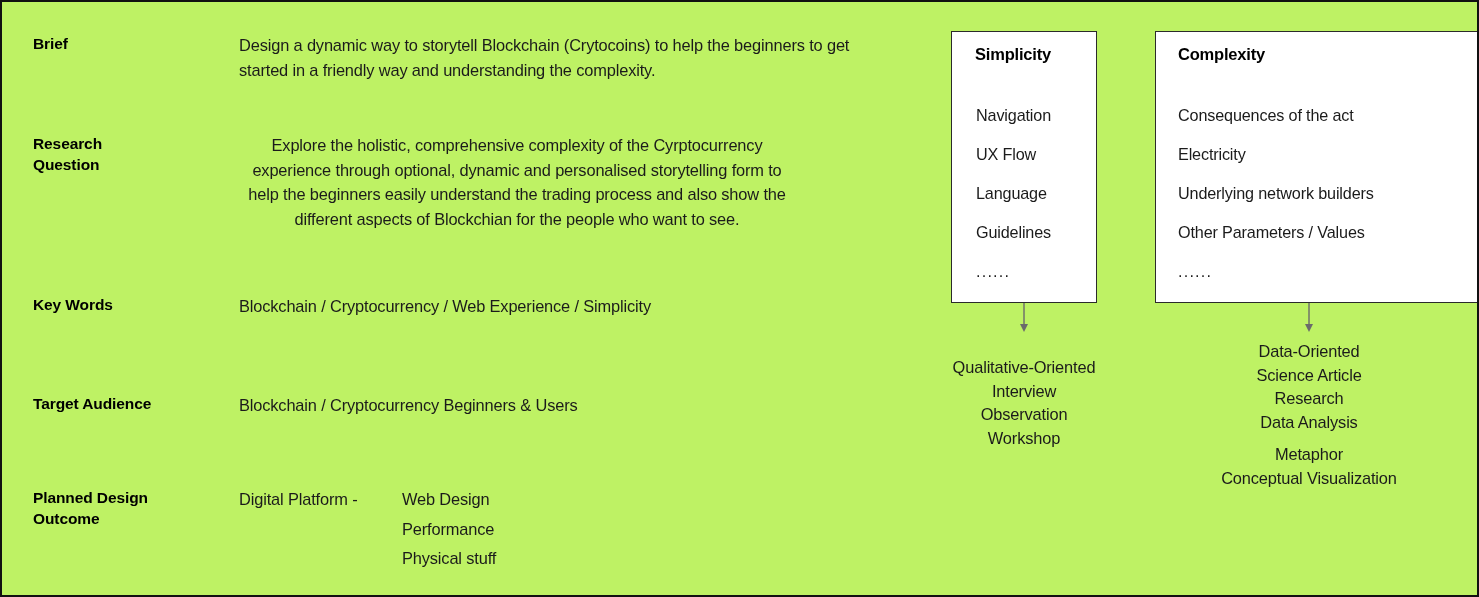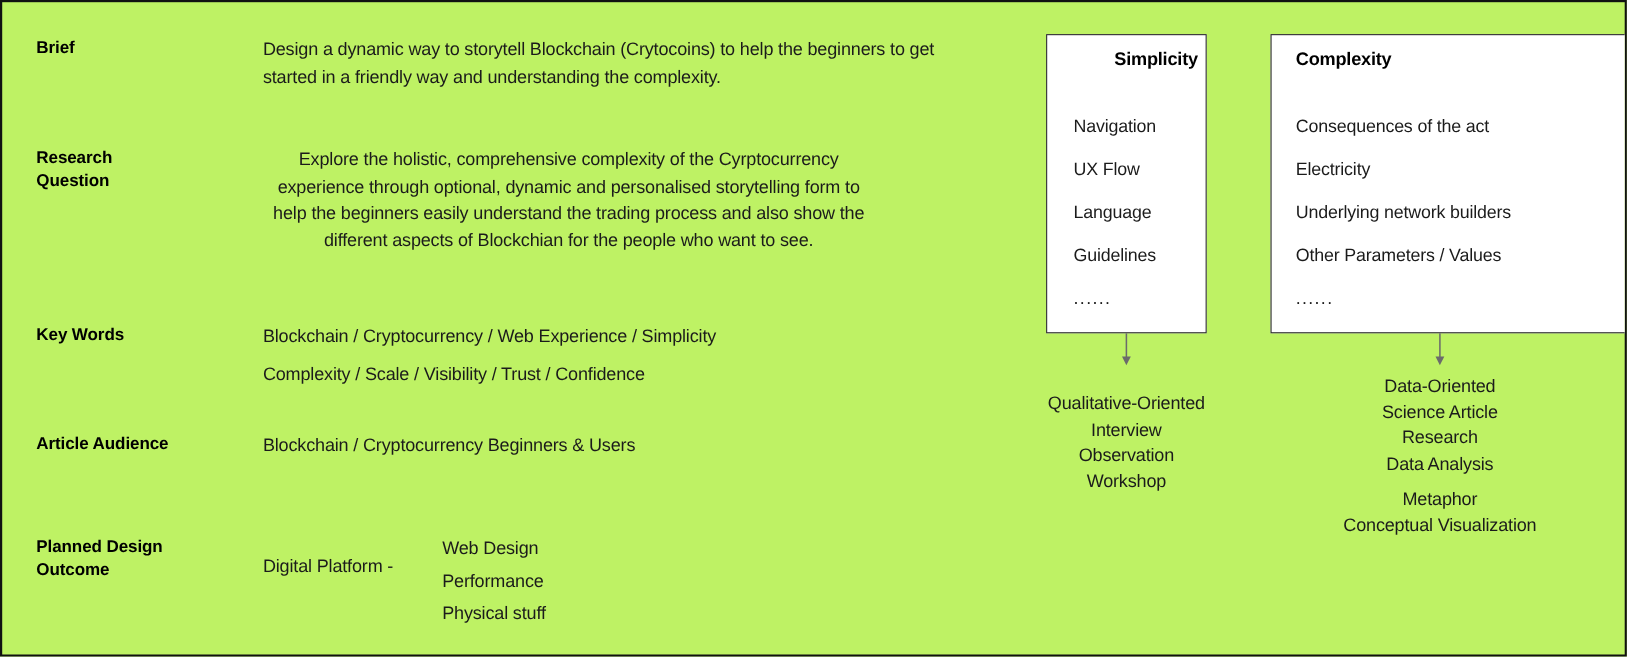--- a/index.html
+++ b/index.html
@@ -61,21 +61,21 @@
   
   .pdo-wrap {
     position: absolute;
     left: 237px;
     top: 0;
     width: 640px;
   }
   .pdo-prefix {
     position: absolute;
     left: 0;
-    top: 16px;
+    top: 0;
     font-size: 16.4px;
     line-height: 24.6px;
     letter-spacing: -0.15px;
     color: #1b1b1b;
     white-space: nowrap;
   }
   .pdo-list {
     position: absolute;
     left: 163px;
     top: 0;
@@ -157,47 +157,46 @@
       <div class="row-label" style="width:120px;">
         <span>Research Question</span>
       </div>
       <div class="row-value" style="width:556px;text-align:center;">Explore the holistic, comprehensive complexity of the Cyrptocurrency experience through optional, dynamic and personalised storytelling form to help the beginners easily understand the trading process and also show the different aspects of Blockchian for the people who want to see.</div>
     </div>
 
     <div class="row" style="top:292px;">
       <div class="row-label">Key Words</div>
       <div class="row-value" style="width:660px;">
         <span class="kw-line">Blockchain / Cryptocurrency / Web Experience / Simplicity</span>
-        <span class="kw-line">Complexity / Scale / Visibility / Trust / Confidence</span>
       </div>
     </div>
 
     <div class="row" style="top:391px;">
-      <div class="row-label">Article Audience</div>
+      <div class="row-label">Target Audience</div>
       <div class="row-value" style="width:660px;">Blockchain / Cryptocurrency Beginners &amp; Users</div>
     </div>
 
     <div class="row" style="top:485px;">
       <div class="row-label" style="width:170px;">
         <span>Planned Design Outcome</span>
       </div>
       <div class="pdo-wrap">
         <span class="pdo-prefix">Digital Platform -</span>
         <span class="pdo-list">
           <span class="pdo-item">Web Design</span>
           <span class="pdo-item">Performance</span>
           <span class="pdo-item">Physical stuff</span>
         </span>
       </div>
     </div>
 
   </div>
 
   <div class="concept-box" style="left:949px; top:29px; width:146px; height:272px;">
-    <div class="box-title" style="left:23px; top:12px;margin-left:38px;">Simplicity</div>
+    <div class="box-title" style="left:23px; top:12px;">Simplicity</div>
     <div class="box-list" style="top:73px;">
       <span class="box-item">Navigation</span>
       <span class="box-item">UX Flow</span>
       <span class="box-item">Language</span>
       <span class="box-item">Guidelines</span>
       <span class="box-item dots">......</span>
     </div>
   </div>
 
   <svg class="arrow-svg" width="14" height="30" style="left:1015px; top:301px;">

